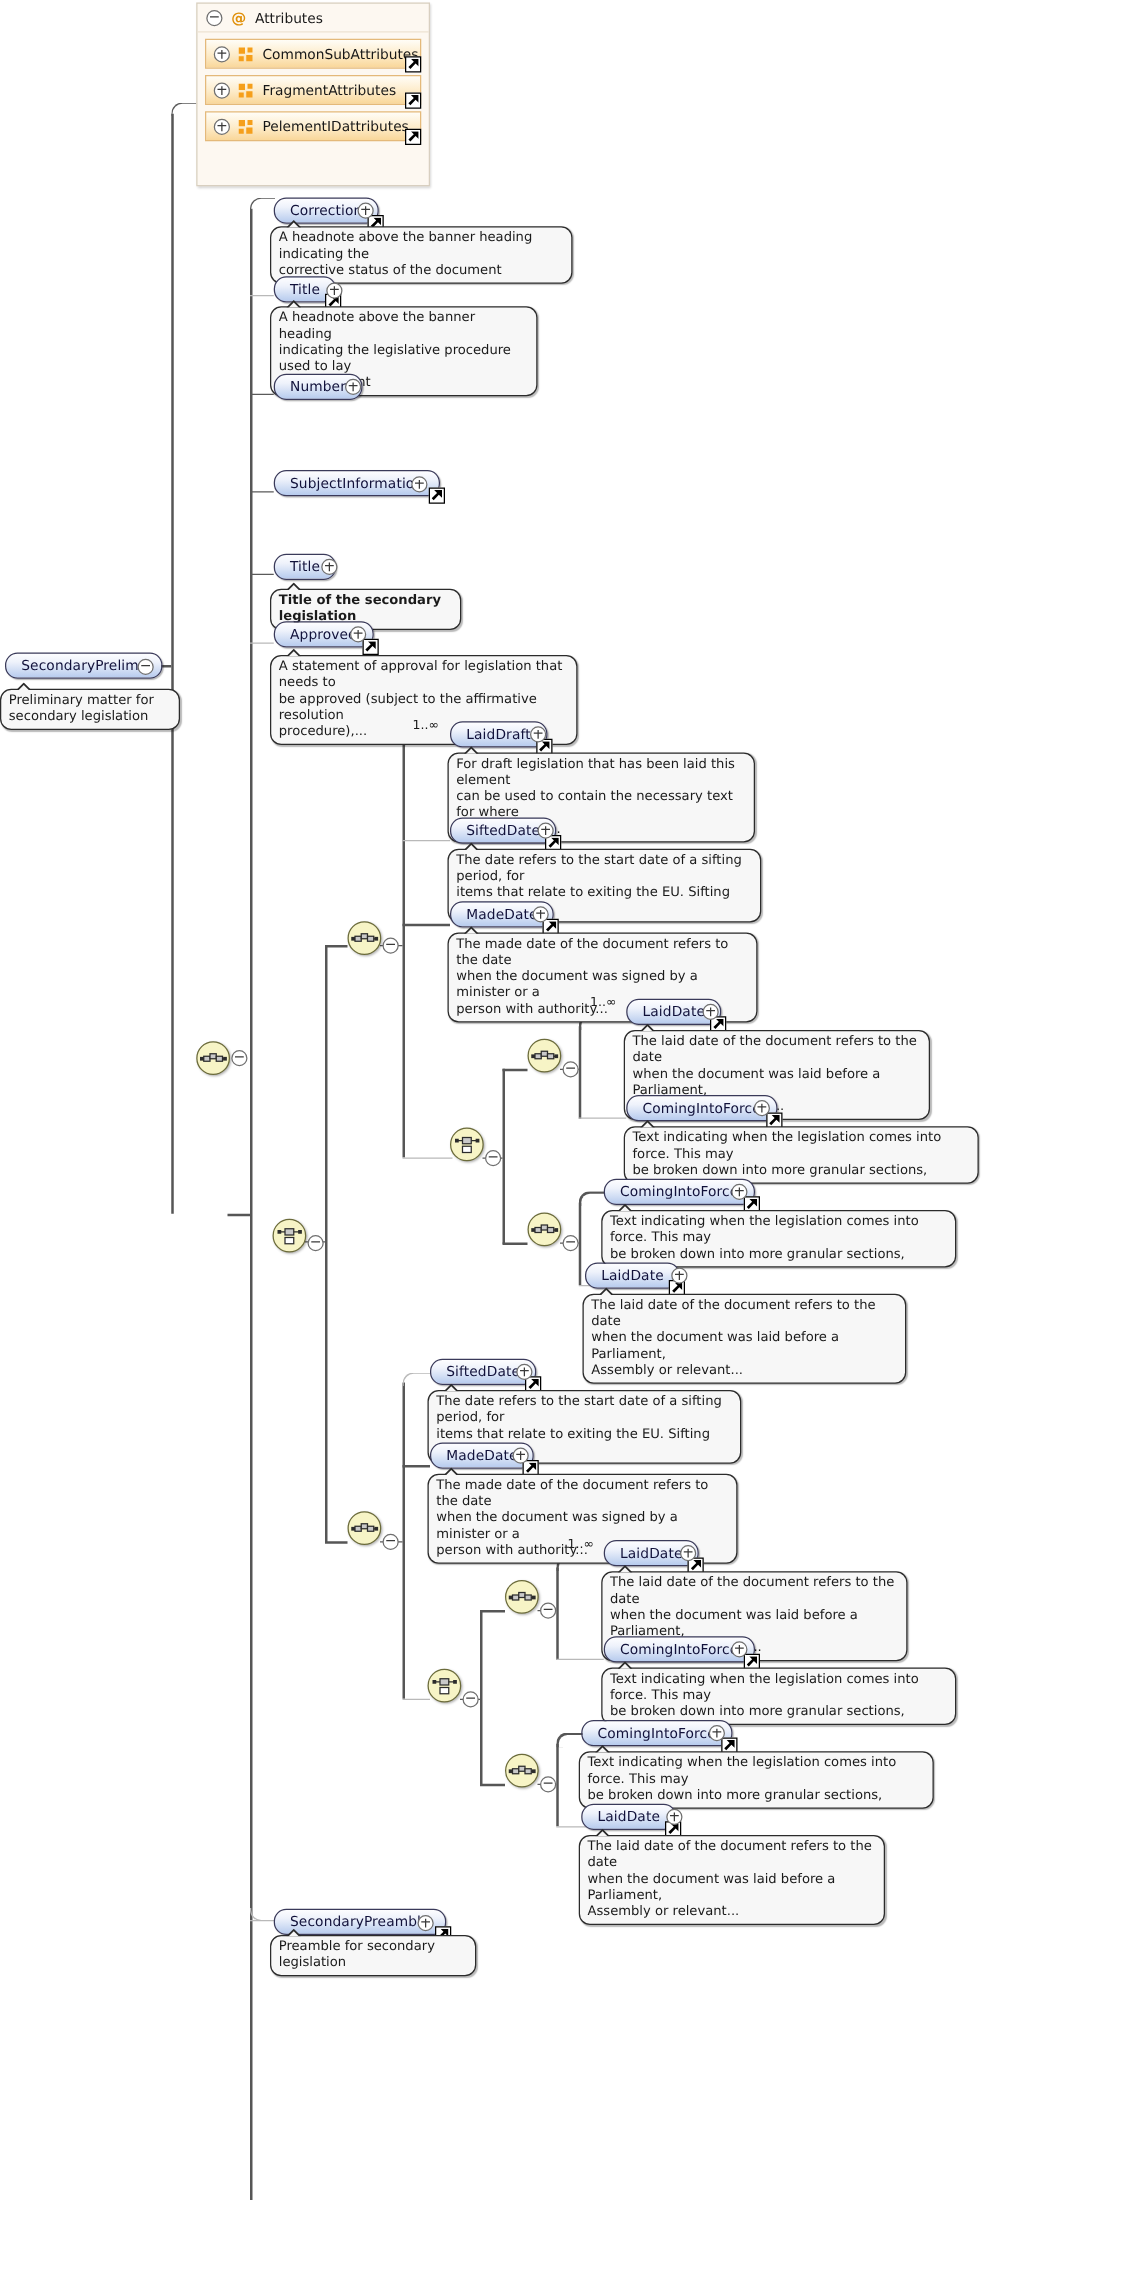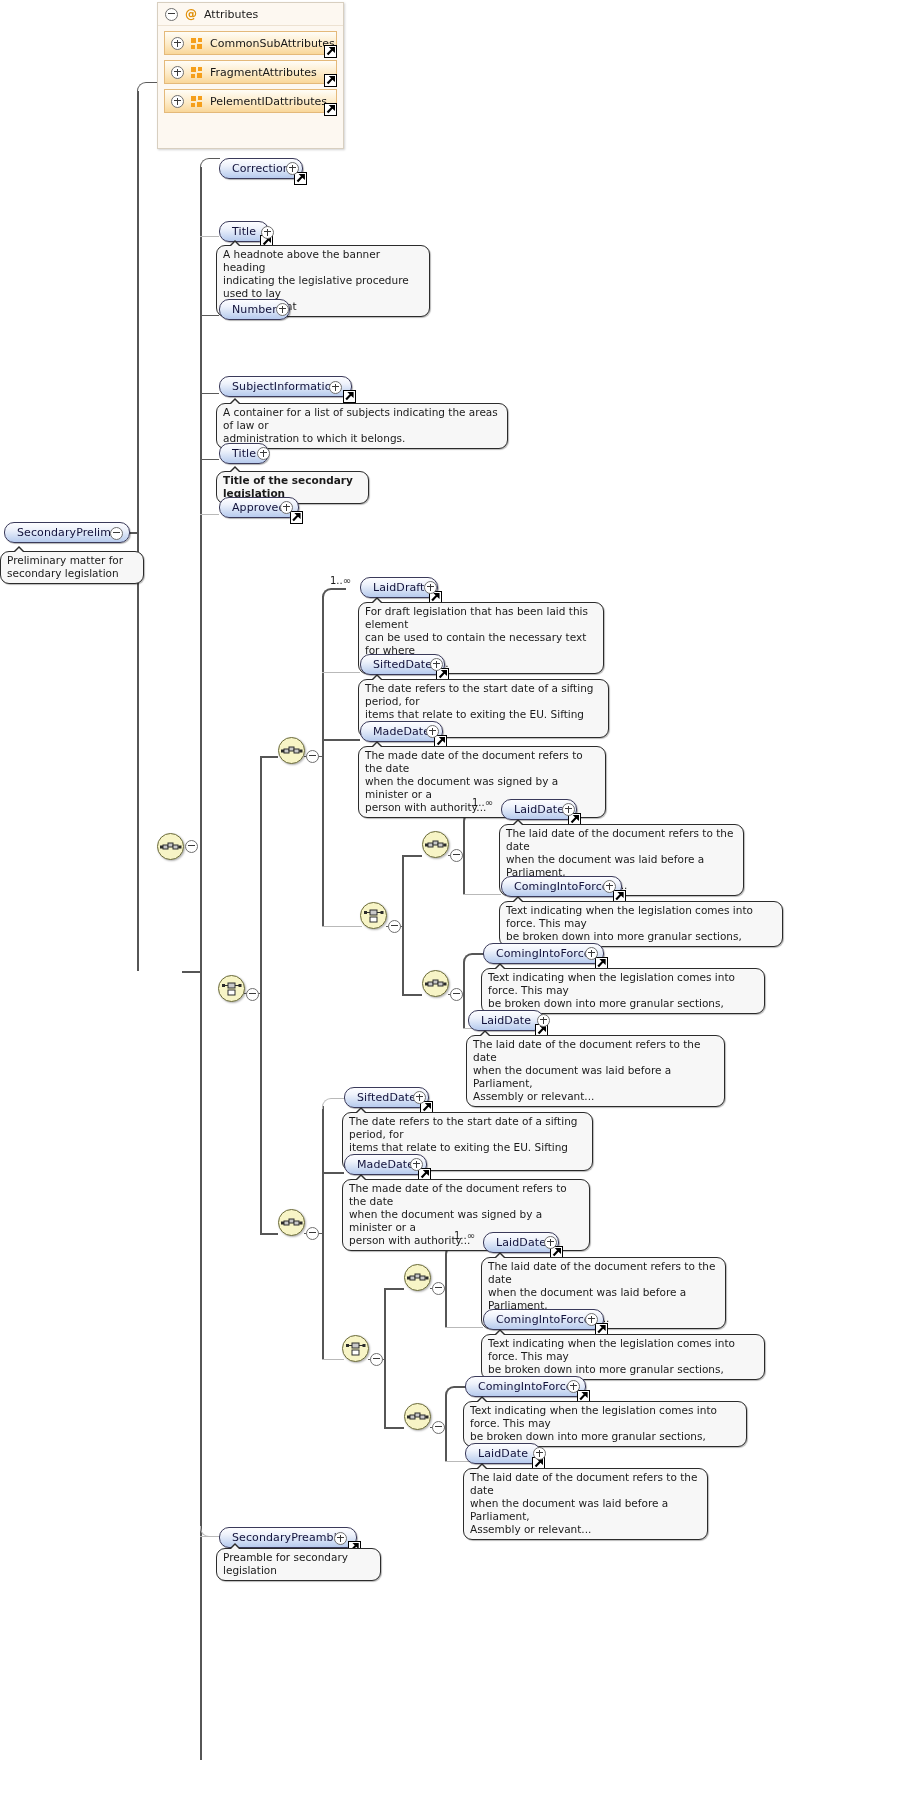--- a/index.html
+++ b/index.html
@@ -207,54 +207,57 @@
   </div>
   <span class="pm" style="left:110px;top:527px;"></span>
   <div class="anno" style="left:0px;top:551px;width:130px;"><span class="tip"></span>Preliminary matter for
 secondary legislation</div>
 
   <div class="node" style="left:219px;top:158px;">
     <span class="lbl">Correction</span>
     <span class="refbadge"></span>
   </div>
   <span class="pm plus" style="left:286px;top:162px;"></span>
+  <div class="anno" style="left:216px;top:181px;width:228px;"><span class="tip"></span>A headnote above the banner heading indicating the
+corrective status of the document</div>
 
   <div class="node" style="left:219px;top:221px;">
     <span class="lbl">Title</span>
     <span class="refbadge"></span>
   </div>
   <span class="pm plus" style="left:261px;top:226px;"></span>
   <div class="anno" style="left:216px;top:245px;width:200px;"><span class="tip"></span>A headnote above the banner heading
 indicating the legislative procedure used to lay
 the document</div>
 
   <div class="node" style="left:219px;top:299px;">
     <span class="lbl">Number</span>
   </div>
   <span class="pm plus" style="left:276px;top:303px;"></span>
 
   <div class="node" style="left:219px;top:376px;">
     <span class="lbl">SubjectInformation</span>
     <span class="refbadge"></span>
   </div>
   <span class="pm plus" style="left:329px;top:381px;"></span>
-  <div class="anno" style="left:216px;top:403px;width:278px;"><span class="tip"></span>A container for a list of subjects indicating the areas of law or
-administration to which it belongs.</div>
 
   <div class="node" style="left:219px;top:443px;justify-content:flex-end;">
     <span class="lbl">Title</span>
   </div>
   <span class="pm plus" style="left:257px;top:447px;"></span>
   <div class="anno" style="left:216px;top:471px;width:139px;font-weight:bold;"><span class="tip"></span>Title of the secondary legislation</div>
 
   <div class="node" style="left:219px;top:497px;">
     <span class="lbl">Approved</span>
     <span class="refbadge"></span>
   </div>
   <span class="pm plus" style="left:280px;top:501px;"></span>
+  <div class="anno" style="left:216px;top:524px;width:232px;"><span class="tip"></span>A statement of approval for legislation that needs to
+be approved (subject to the affirmative resolution
+procedure),...</div>
 
   <div class="node" style="left:219px;top:1527px;">
     <span class="lbl">SecondaryPreamble</span>
     <span class="refbadge"></span>
   </div>
   <span class="pm plus" style="left:334px;top:1532px;"></span>
   <div class="anno" style="left:216px;top:1548px;width:151px;"><span class="tip"></span>Preamble for secondary legislation</div>
 
   <div class="comp" style="left:157px;top:833px;">
     <svg class="g" viewBox="0 0 25 25">

